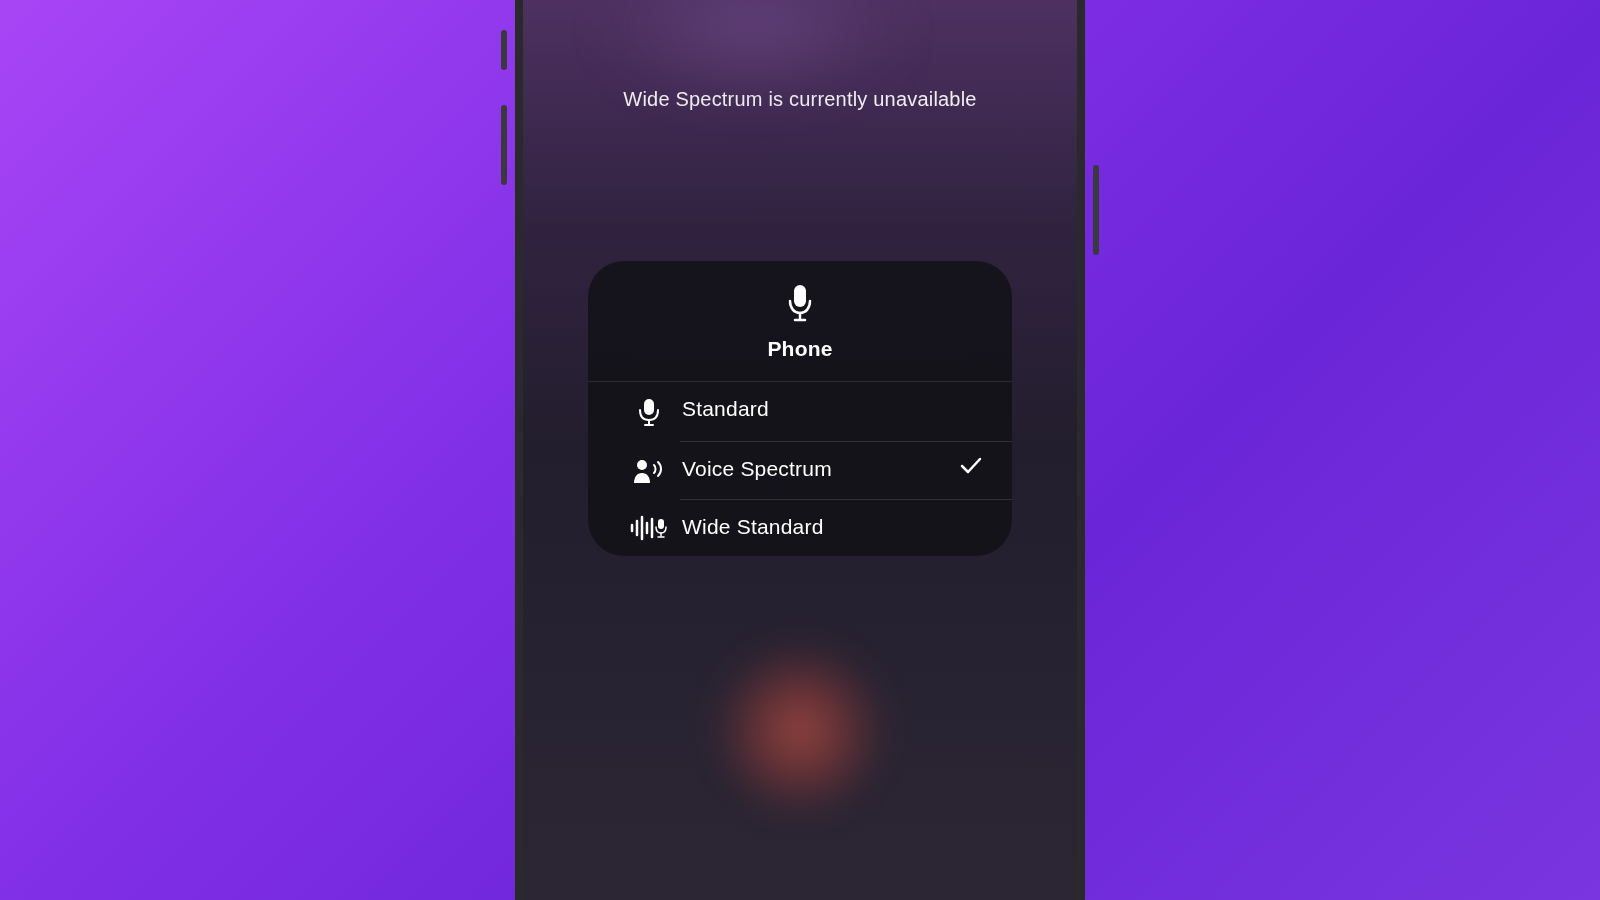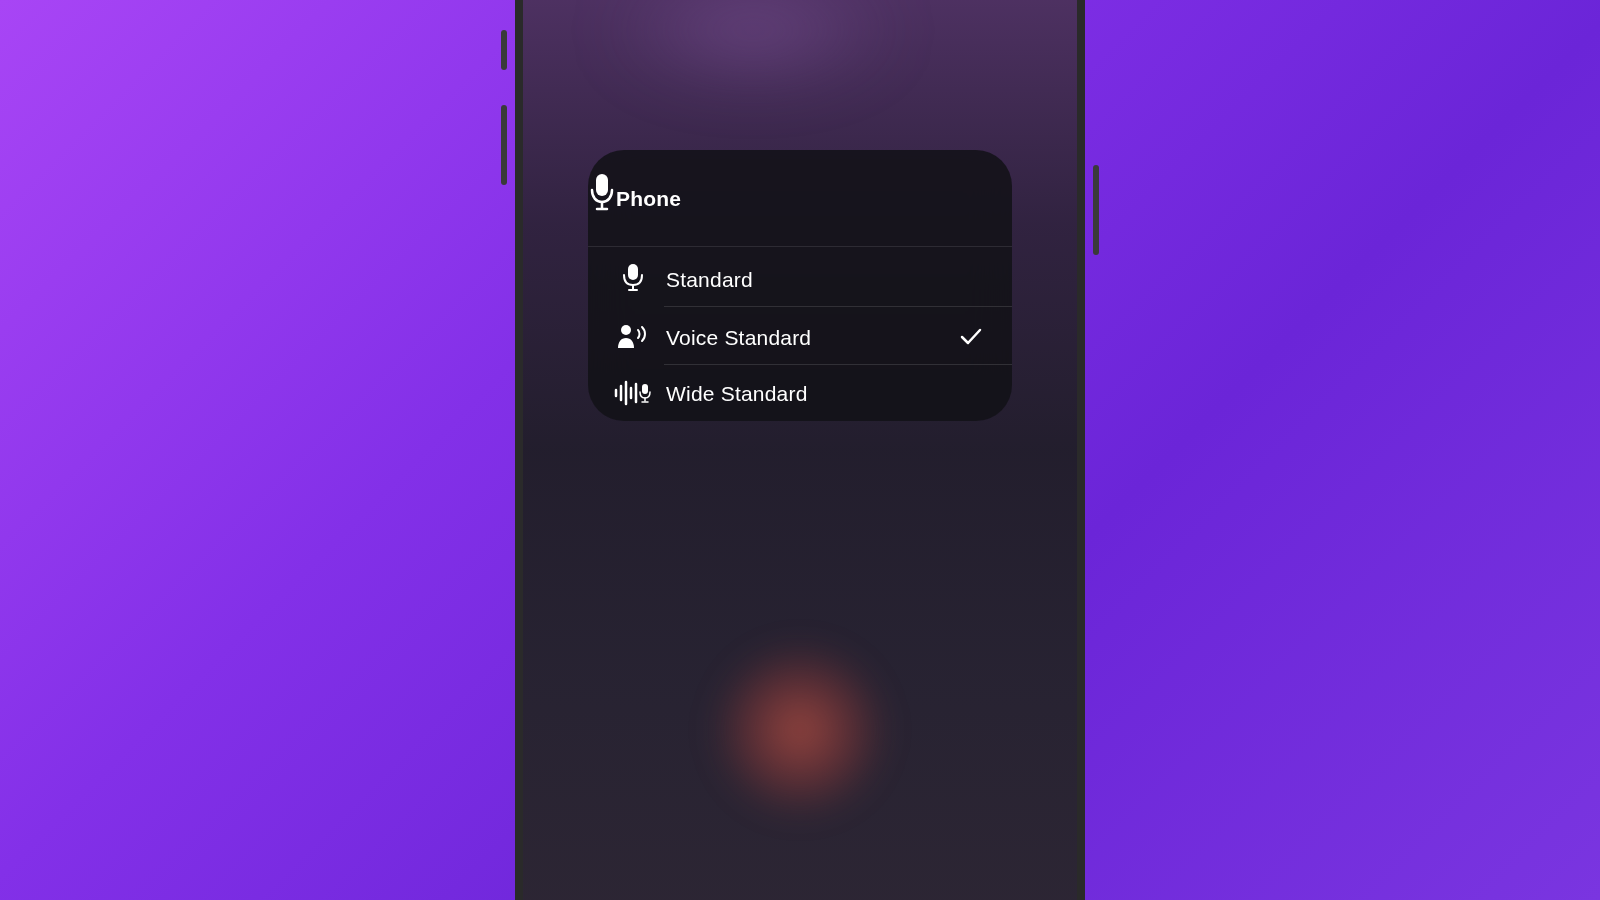--- a/index.html
+++ b/index.html
@@ -100,43 +100,44 @@
       width: 424px;
       background: rgba(18, 18, 22, 0.85);
       border-radius: 36px;
       margin-top: 150px;
       overflow: hidden;
       backdrop-filter: blur(20px);
     }
     
     .menu-header {
       display: flex;
-      flex-direction: row;
+      flex-direction: column;
       align-items: center;
       padding: 22px 0 20px 0;
       border-bottom: 1px solid rgba(255, 255, 255, 0.1);
     }
     
     .header-icon {
       margin-bottom: 10px;
     }
     
     .header-title {
       color: white;
       font-size: 21px;
       font-weight: 600;
       letter-spacing: 0.2px;
     }
     
     .menu-option {
       display: flex;
-      align-items: flex-end;
+      align-items: flex-start;
       padding: 15px 26px;
       position: relative;
       cursor: pointer;
+      margin-left: 16px;
     }
     
     .menu-option:not(:last-child)::after {
       content: '';
       position: absolute;
       bottom: 0;
       left: 76px;
       right: 0;
       height: 1px;
       background: rgba(255, 255, 255, 0.12);
@@ -189,20 +190,21 @@
 
 <div class="phone-container">
   <div class="side-button-1"></div>
   <div class="side-button-2"></div>
   <div class="side-button-right"></div>
 
   <div class="phone-frame">
     <div class="screen">
       <div class="top-glow"></div>
 
+      <div class="status-message">Wide Spectrum is currently unavailable</div>
 
       <div class="menu-card">
         <div class="menu-header">
           <span class="header-icon">
             <svg width="28" height="40" viewBox="0 0 28 40" fill="none">
               <rect x="8" y="2" width="12" height="22" rx="6" fill="white"></rect>
               <path d="M4 18 C4 25 8 30 14 30 C20 30 24 25 24 18" stroke="white" stroke-width="2.5" fill="none" stroke-linecap="round"></path>
               <line x1="14" y1="30" x2="14" y2="36" stroke="white" stroke-width="2.5" stroke-linecap="round"></line>
               <line x1="9" y1="37" x2="19" y2="37" stroke="white" stroke-width="2.5" stroke-linecap="round"></line>
             </svg>
@@ -224,21 +226,21 @@
 
         <div class="menu-option">
           <span class="option-icon">
             <svg width="34" height="28" viewBox="0 0 34 28" fill="none">
               <circle cx="10" cy="8" r="5" fill="white"></circle>
               <path d="M2 26 C2 20 5 16 10 16 C15 16 18 20 18 26 Z" fill="white"></path>
               <path d="M22 8 C24 10 24 14 22 16" stroke="white" stroke-width="2" fill="none" stroke-linecap="round"></path>
               <path d="M26 5 C30 9 30 15 26 19" stroke="white" stroke-width="2" fill="none" stroke-linecap="round"></path>
             </svg>
           </span>
-          <span class="option-label">Voice Standard</span>
+          <span class="option-label">Voice Spectrum</span>
           <span class="check-mark">
             <svg width="22" height="18" viewBox="0 0 22 18" fill="none">
               <path d="M2 9 L8 15 L20 2" stroke="white" stroke-width="2.5" fill="none" stroke-linecap="round" stroke-linejoin="round"></path>
             </svg>
           </span>
         </div>
 
         <div class="menu-option">
           <span class="option-icon">
             <svg width="38" height="26" viewBox="0 0 38 26" fill="none">

